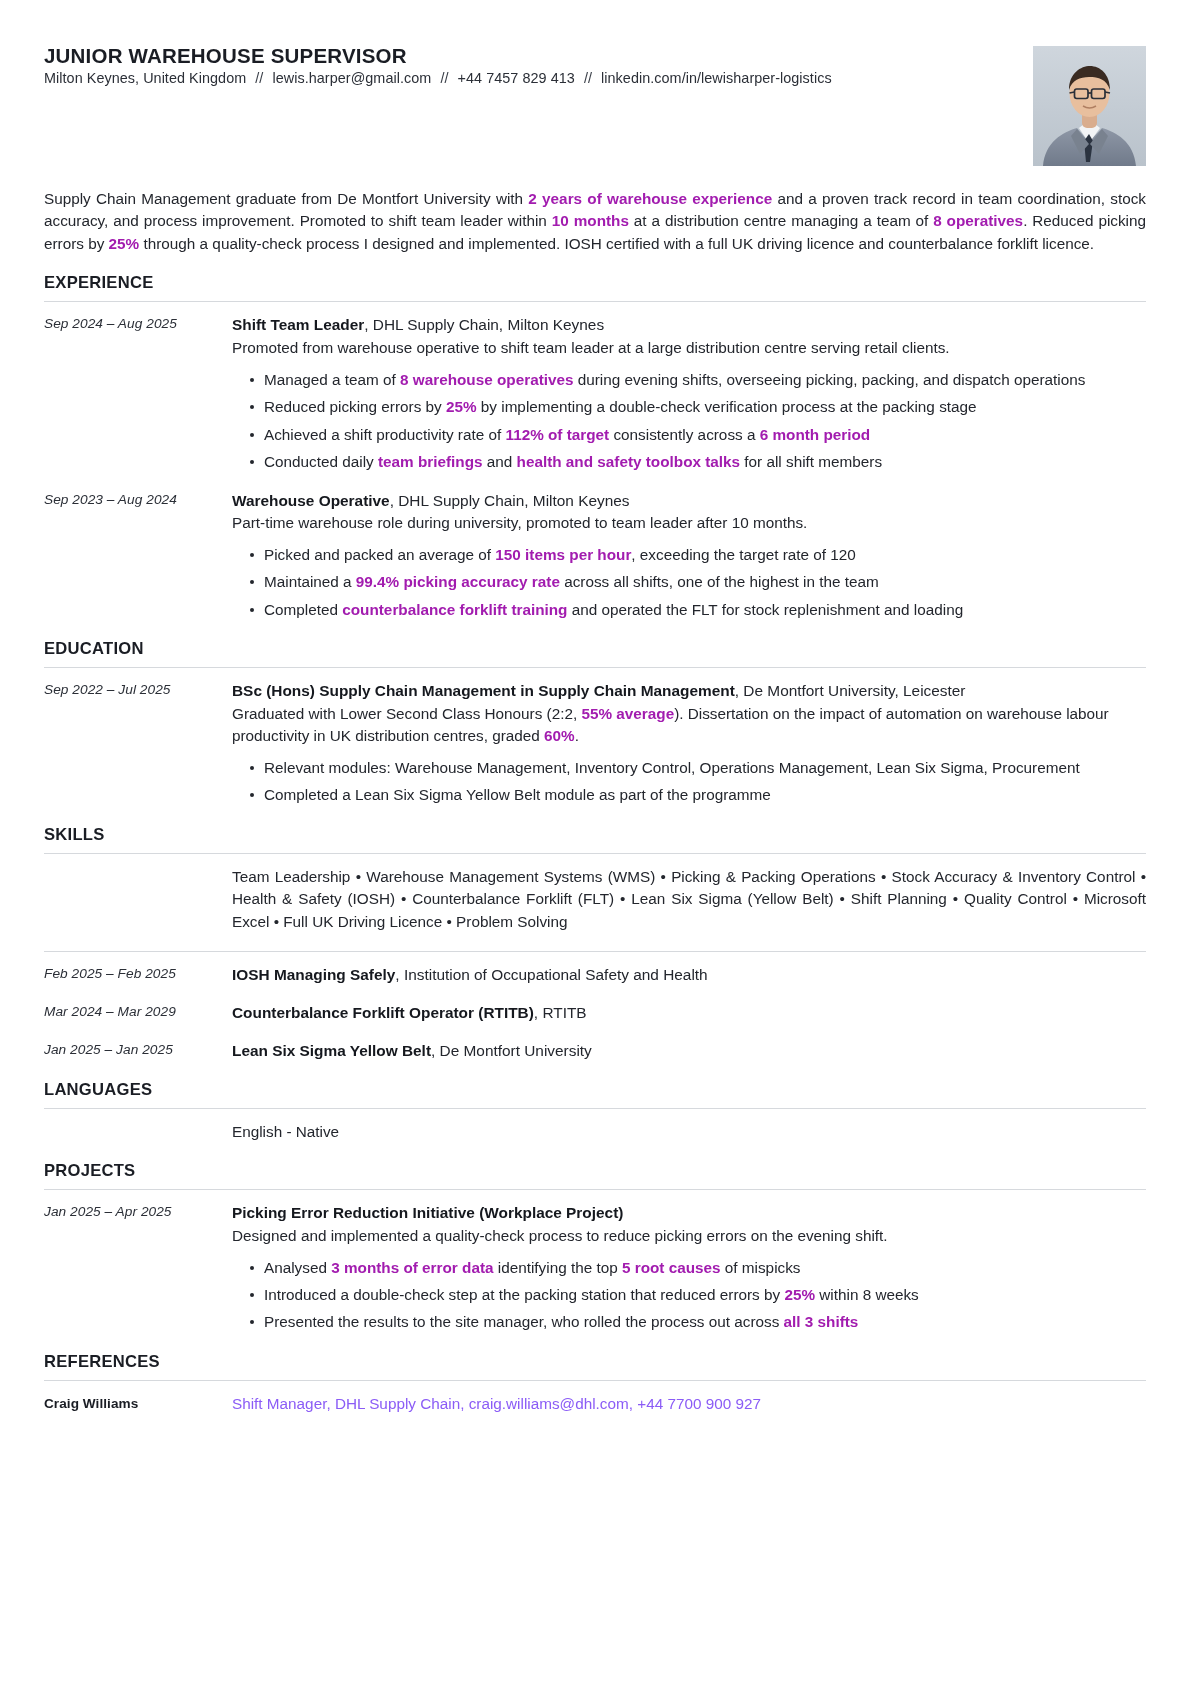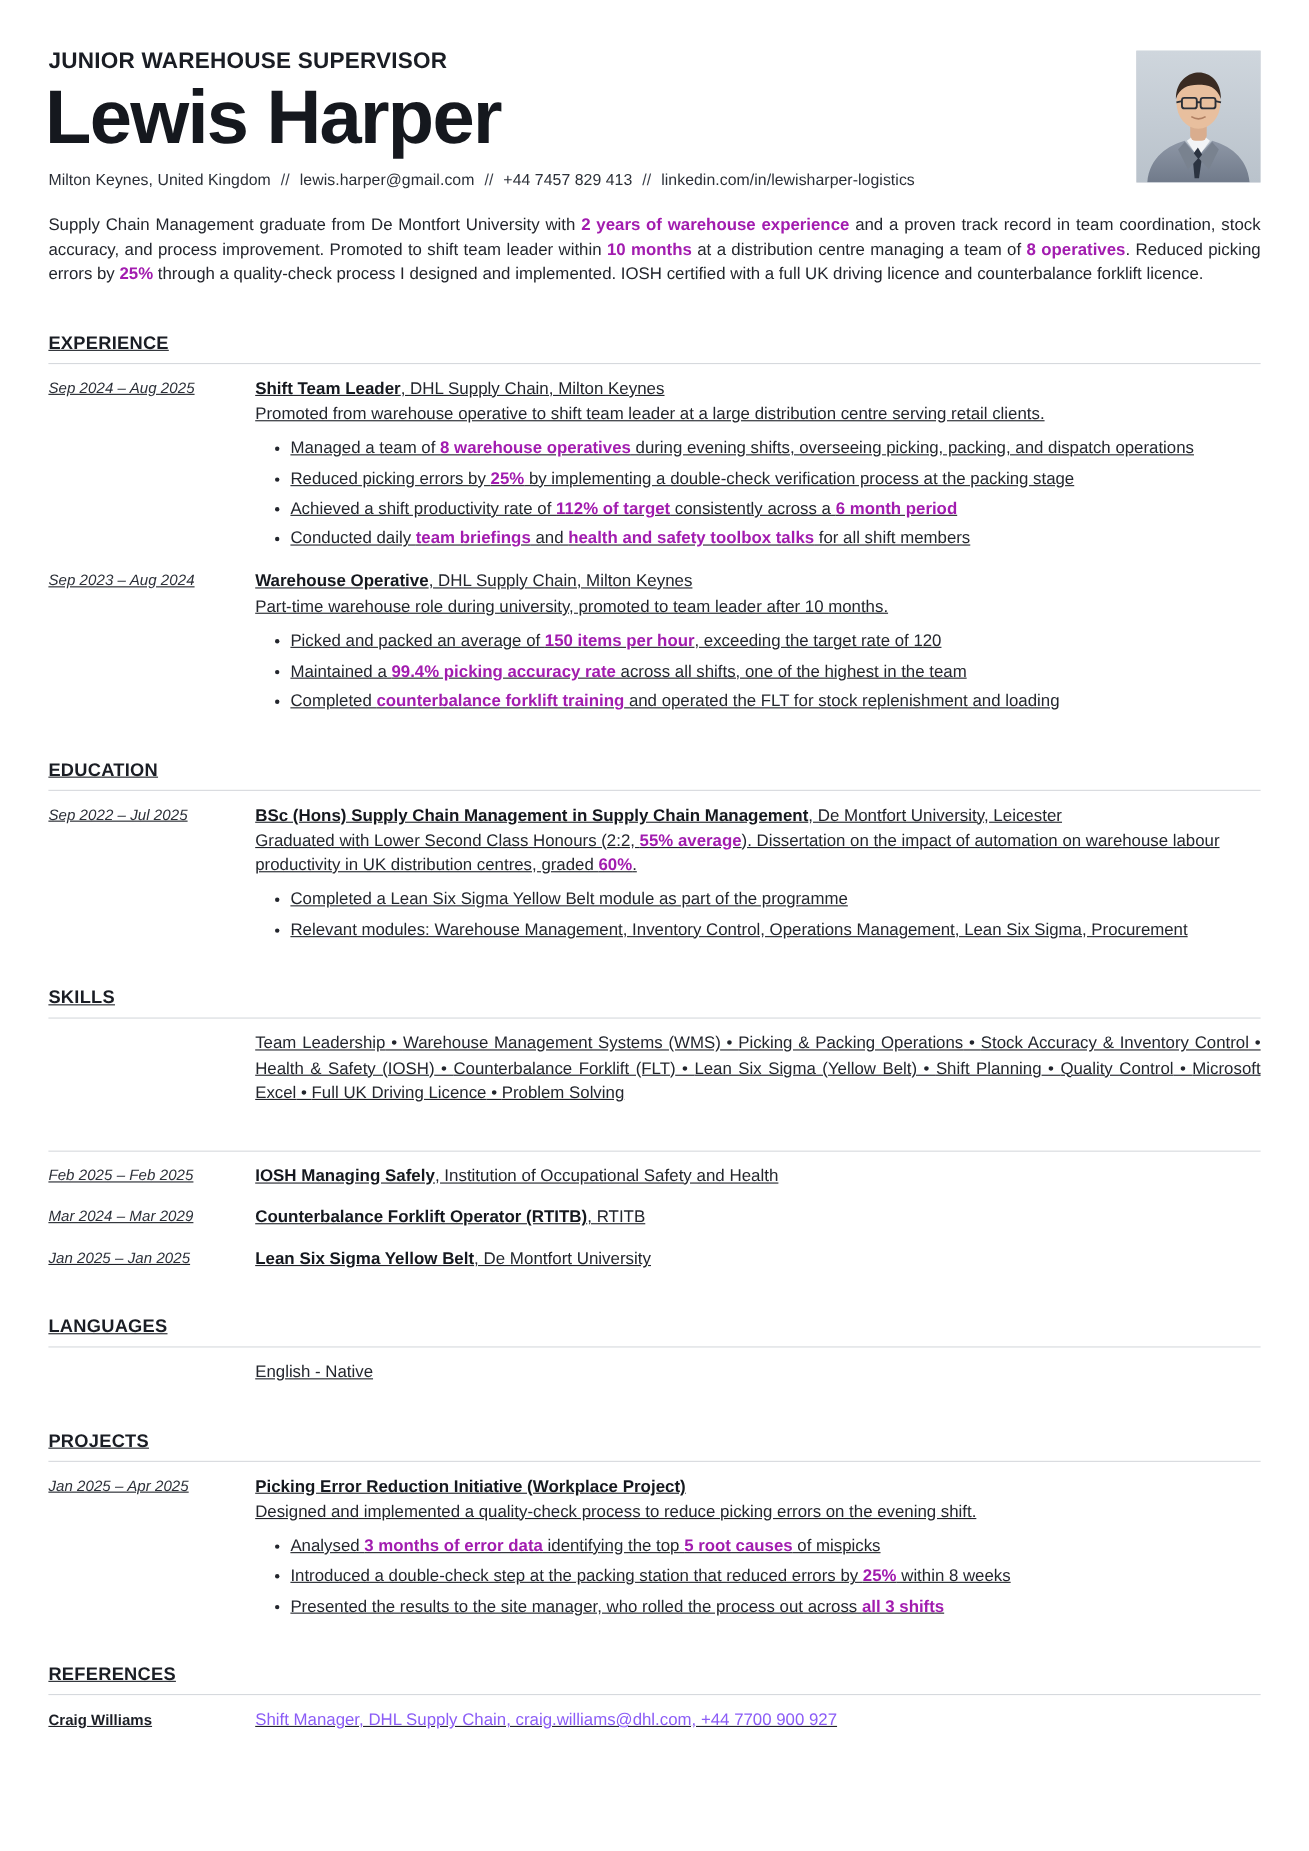--- a/index.html
+++ b/index.html
@@ -68,21 +68,21 @@
   
   .summary {
     margin-top: 22px;
     font-size: 15.3px;
     line-height: 1.47;
     color: #23262d;
     text-align: justify;
   }
 
   
-  .section { margin-top: 40px; text-decoration: underline; }
+  .section { margin-top: 18px; }
   .section-title {
     font-size: 16.6px;
     font-weight: 700;
     letter-spacing: 0.25px;
     color: #1a1d24;
     text-transform: uppercase;
     padding-bottom: 8px;
   }
   .section-rule {
     height: 1px;
@@ -180,21 +180,20 @@
   }
 </style>
 </head>
 <body>
 
 <div class="page">
 
   <div class="header">
     <div class="header-left">
       <div class="job-title">JUNIOR WAREHOUSE SUPERVISOR</div>
-      <div class="full-name">Lewis Harper</div>
       <div class="contact-line">
         <span class="contact-item">Milton Keynes, United Kingdom</span>
         <span class="contact-sep">//</span>
         <span class="contact-item">lewis.harper@gmail.com</span>
         <span class="contact-sep">//</span>
         <span class="contact-item">+44 7457 829 413</span>
         <span class="contact-sep">//</span>
         <span class="contact-item">linkedin.com/in/lewisharper-logistics</span>
       </div>
     </div>
@@ -278,22 +277,22 @@
   <div class="section">
     <div class="section-title">EDUCATION</div>
     <div class="section-rule"></div>
     <div id="education-entries">
         <div class="entry">
           <div class="entry-date">Sep 2022 – Jul 2025</div>
           <div class="entry-body">
             <div class="entry-heading"><b>BSc (Hons) Supply Chain Management in Supply Chain Management</b><span>, De Montfort University, Leicester</span></div>
             <div class="entry-sub"><span>Graduated with Lower Second Class Honours (2:2, </span><b>55% average</b><span>). Dissertation on the impact of automation on warehouse labour productivity in UK distribution centres, graded </span><b>60%</b><span>.</span></div>
             <ul class="bullets">
+              <li><span>Relevant modules: Warehouse Management, Inventory Control, Operations Management, Lean Six Sigma, Procurement</span></li>
               <li><span>Completed a Lean Six Sigma Yellow Belt module as part of the programme</span></li>
-              <li><span>Relevant modules: Warehouse Management, Inventory Control, Operations Management, Lean Six Sigma, Procurement</span></li>
             </ul>
           </div>
         </div>
       </div>
   </div>
 
   <div class="section">
     <div class="section-title">SKILLS</div>
     <div class="section-rule"></div>
     <div class="plain-row">

